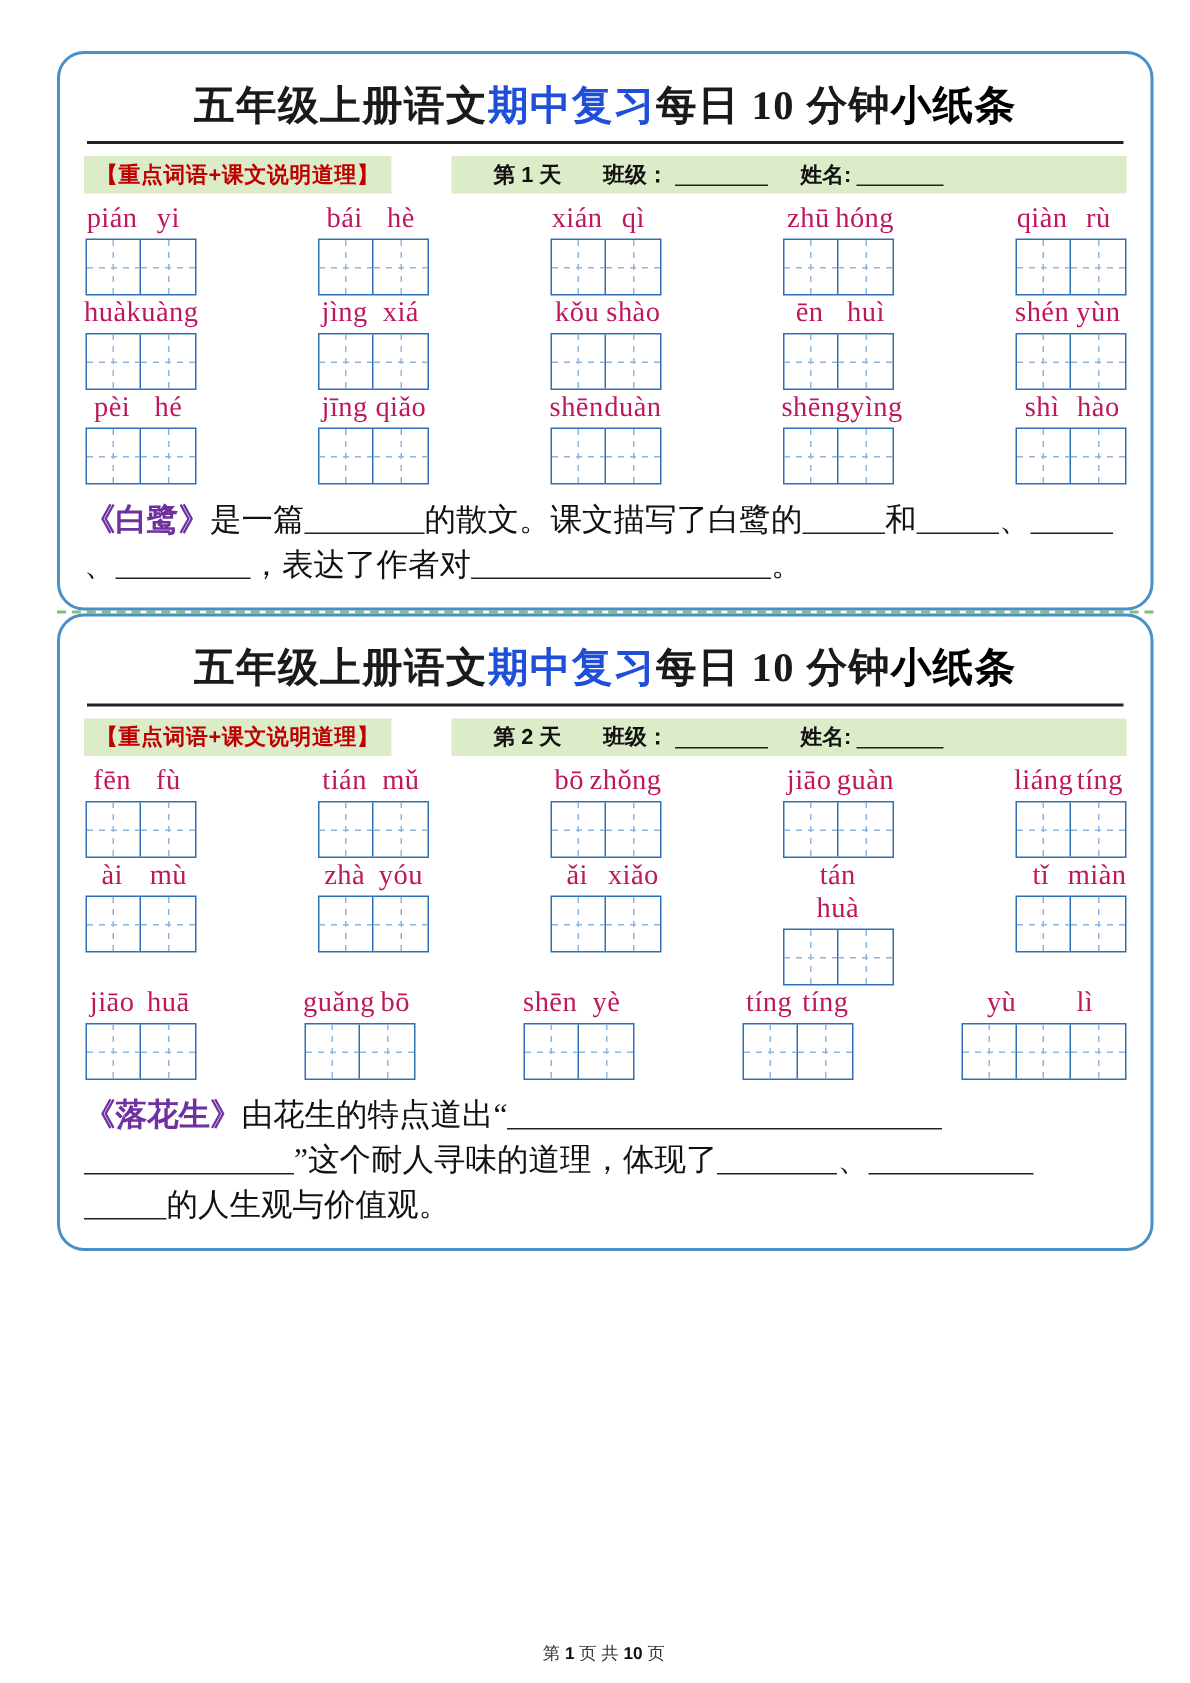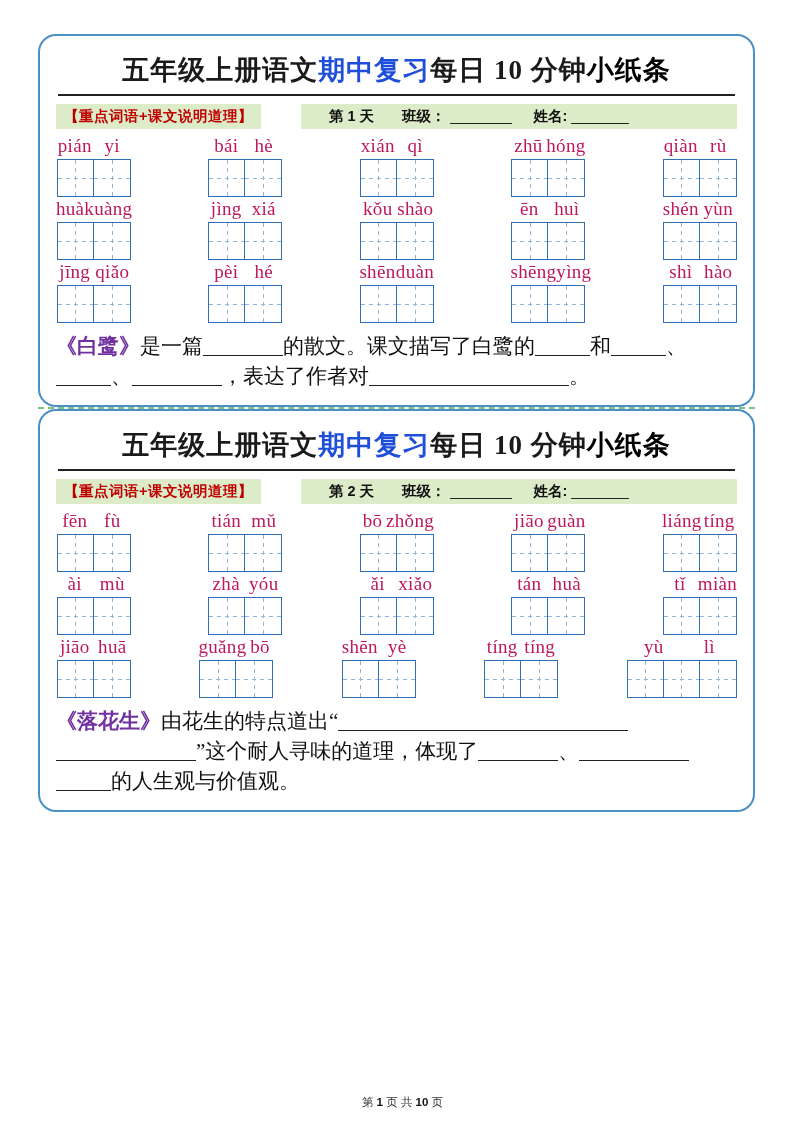--- a/index.html
+++ b/index.html
@@ -11,21 +11,21 @@
     height: 1122px;
     background: #ffffff;
     font-family: "Liberation Serif", serif;
     position: relative;
     overflow: hidden;
   }
   .page {
     width: 793px;
     height: 1122px;
     box-sizing: border-box;
-    padding: 34px 38px 0 38px;
+    padding: 34px 24px 0 38px;
     position: relative;
   }
   .card {
     border: 2px solid #4a90c4;
     border-radius: 18px;
     box-sizing: border-box;
     padding: 12px 16px 14px 16px;
     position: relative;
     background: #fff;
   }
@@ -319,32 +319,32 @@
             </div>
             <div class="grid">
               <div class="cell"></div>
               <div class="cell"></div>
             </div>
           </div>
         </div>
         <div class="word-block-row">
           <div class="word-block">
             <div class="pinyin-row" style="width: 75px;">
+              <span>pèi</span>
+              <span>hé</span>
+            </div>
+            <div class="grid">
+              <div class="cell"></div>
+              <div class="cell"></div>
+            </div>
+          </div>
+          <div class="word-block">
+            <div class="pinyin-row" style="width: 75px;">
               <span>jīng</span>
               <span>qiǎo</span>
-            </div>
-            <div class="grid">
-              <div class="cell"></div>
-              <div class="cell"></div>
-            </div>
-          </div>
-          <div class="word-block">
-            <div class="pinyin-row" style="width: 75px;">
-              <span>pèi</span>
-              <span>hé</span>
             </div>
             <div class="grid">
               <div class="cell"></div>
               <div class="cell"></div>
             </div>
           </div>
           <div class="word-block">
             <div class="pinyin-row" style="width: 75px;">
               <span>shēn</span>
               <span>duàn</span>
@@ -473,21 +473,21 @@
             <div class="pinyin-row" style="width: 75px;">
               <span>ǎi</span>
               <span>xiǎo</span>
             </div>
             <div class="grid">
               <div class="cell"></div>
               <div class="cell"></div>
             </div>
           </div>
           <div class="word-block">
-            <div class="pinyin-row" style="width: 75px;">
+            <div class="pinyin-row" style="width: 75px; flex-direction: column;">
               <span>tán</span>
               <span>huà</span>
             </div>
             <div class="grid">
               <div class="cell"></div>
               <div class="cell"></div>
             </div>
           </div>
           <div class="word-block">
             <div class="pinyin-row" style="width: 75px;">

